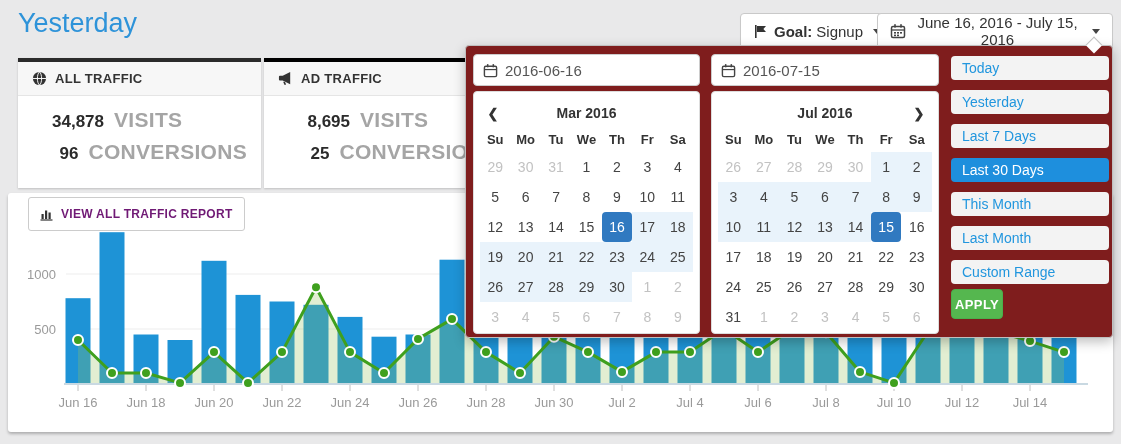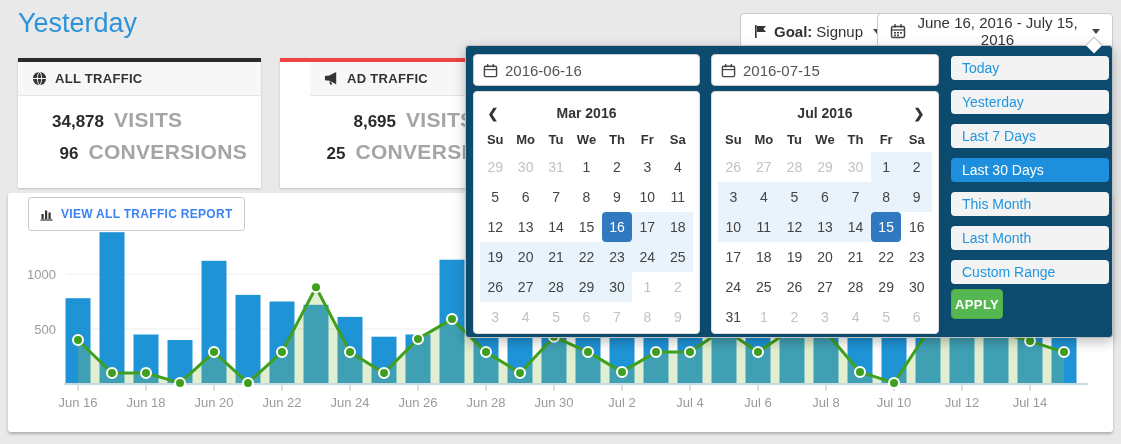--- a/index.html
+++ b/index.html
@@ -14,38 +14,38 @@
              font-family:inherit; }
   #goal-btn { left:740px; }
   #date-btn { left:877px; width:236px; }
   .bold-lbl { font-weight:bold; margin-right:4px; }
   .caret { width:0; height:0; border-left:4px solid transparent; border-right:4px solid transparent;
            border-top:5px solid #444; margin-left:3px; }
 
   .stat-card { position:absolute; top:58px; height:130px; background:#fff;
                box-shadow:0 1px 2px rgba(0,0,0,.18); }
   #card-all { left:18px;  width:243px; border-top:4px solid #2b2b2b; }
-  #card-ad  { left:280px; width:248px; border-top:4px solid #ef4444;padding-left:30px; }
+  #card-ad  { left:264px; width:248px; border-top:4px solid #000000; }
   .card-head { background:#f7f7f7; border-bottom:1px solid #e5e5e5; padding:9px 14px;
                font-size:13px; font-weight:bold; color:#333; display:flex; align-items:center;
                gap:8px; letter-spacing:.3px; }
   .card-body { padding:12px 14px; }
   .stat-row { display:flex; align-items:baseline; margin-bottom:8px; }
   .stat-val { width:72px; text-align:right; font-weight:bold; font-size:17px; color:#2b2b2b; margin-right:10px; }
   .stat-label { color:#a5a5a5; font-size:21px; font-weight:bold; letter-spacing:.3px; }
 
   .panel { position:absolute; left:8px; top:193px; width:1105px; height:239px; background:#fff;
            border-radius:3px; box-shadow:0 2px 3px rgba(0,0,0,.25); }
   .view-btn { position:absolute; left:20px; top:4px; height:28px; display:flex; align-items:center;
               gap:7px; padding:16px 11px; background:#fff; border:1px solid #ccc; border-radius:3px;
-              font-size:12px; font-weight:bold; color:#3b82f6; letter-spacing:.3px; cursor:pointer;
+              font-size:12px; font-weight:bold; color:#701a75; letter-spacing:.3px; cursor:pointer;
               font-family:inherit; z-index:2;}
   #chart { position:absolute; left:0; top:0; }
 
-  .popover { position:absolute; left:465px; top:45px; width:648px; height:293px; background:#0c4a6e;
+  .popover { position:absolute; left:465px; top:45px; width:648px; height:293px; background:#7f1d1d;
              border:1px solid #bfbfbf; border-radius:4px; box-shadow:0 4px 12px rgba(0,0,0,.25); z-index:10; }
   .popover-arrow { position:absolute; top:-7px; left:622px; width:12px; height:12px; background:#fff;
              border-left:1px solid #bfbfbf; border-top:1px solid #bfbfbf; transform:rotate(45deg); }
 
   .dr-input { position:absolute; top:8px; height:32px; border:1px solid #ccc; border-radius:4px;
               display:flex; align-items:center; padding:0 9px; gap:7px; background:#fff; }
   #dr-input-start { left:7px;   width:227px; }
   #dr-input-end   { left:245px; width:228px; }
   .dr-input input { border:none; outline:none; font-size:15px; color:#555; width:100%; font-family:inherit; background:transparent; }
 

